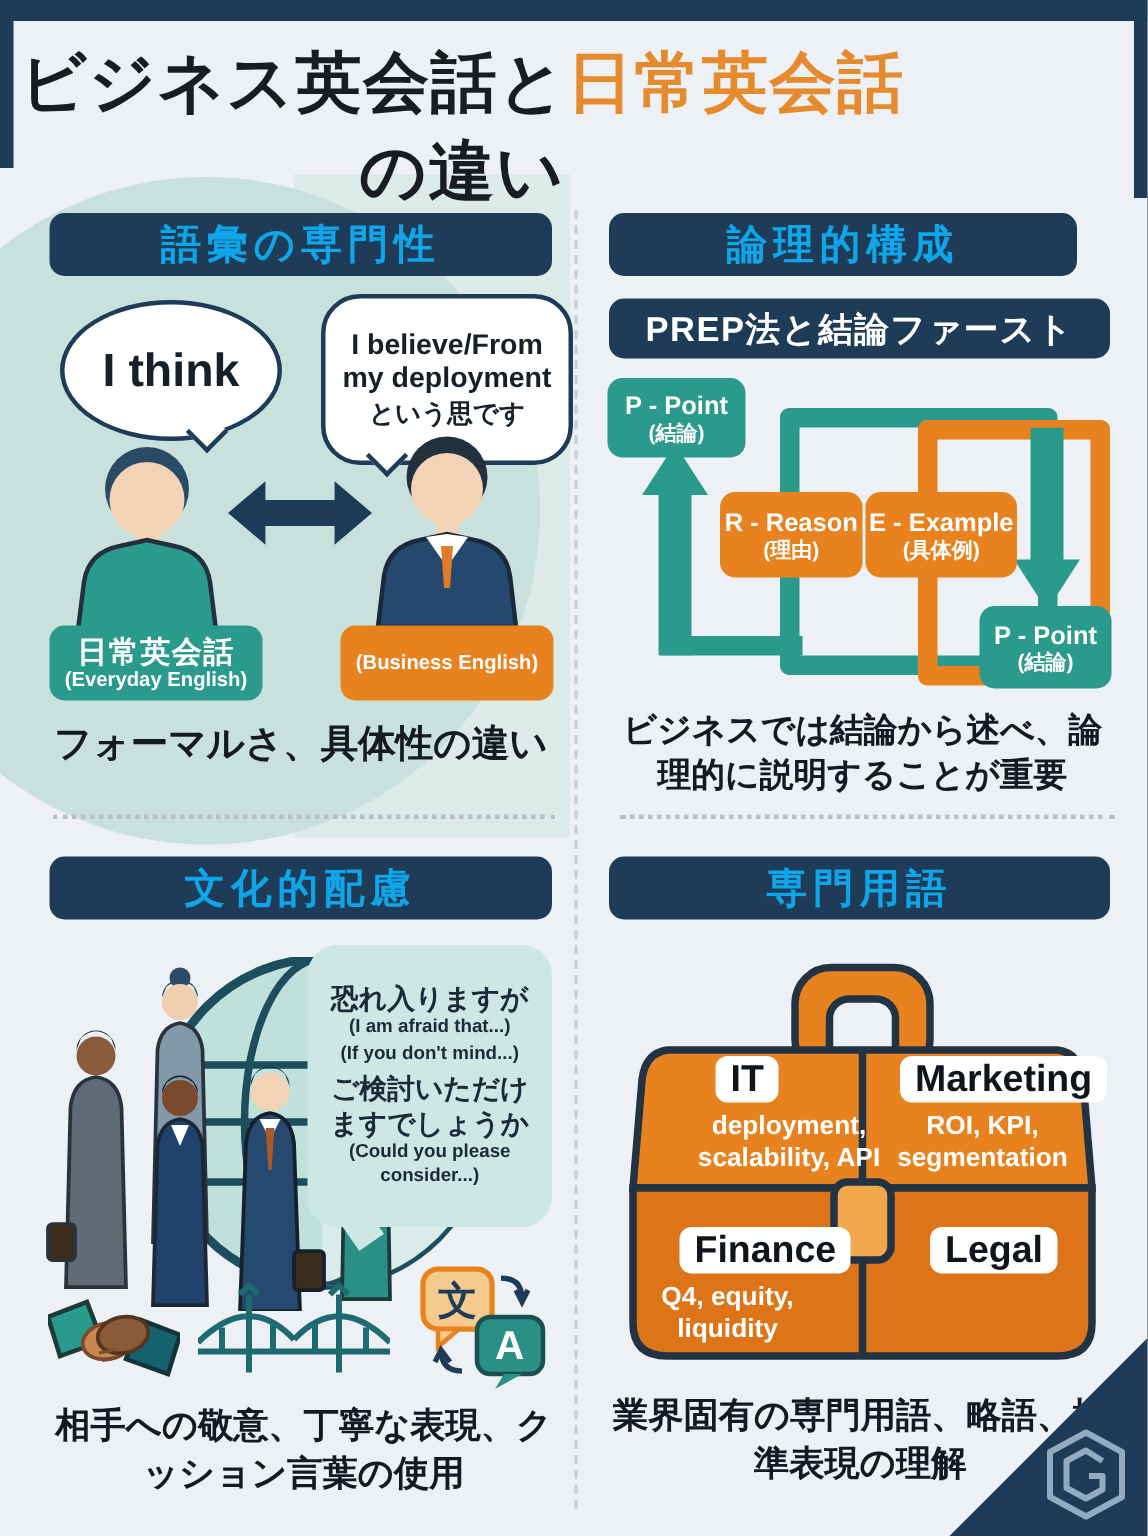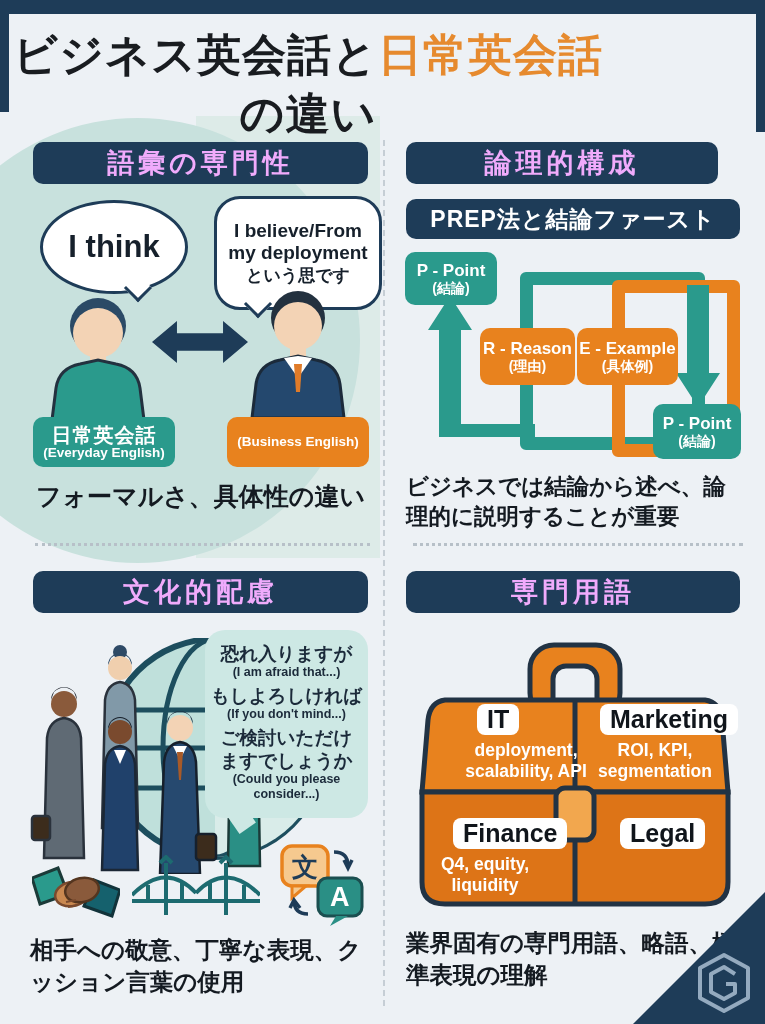--- a/index.html
+++ b/index.html
@@ -15,21 +15,21 @@
   .frame-right{position:absolute;right:0;top:0;width:9px;height:132px;background:#1e3c58;}
   
   .blob{position:absolute;left:-85px;top:118px;width:445px;height:445px;border-radius:50%;background:#c8e1dd;}
   .band{position:absolute;left:196px;top:116px;width:184px;height:442px;background:#ddebe8;}
   
   .title{position:absolute;left:0;top:26px;width:616px;text-align:center;
     font-size:44px;font-weight:800;letter-spacing:1px;color:#191c20;}
   .title .orange{color:#e68a2e;}
   
   .sec-header{position:absolute;height:42px;background:#1e3c58;border-radius:10px;
-    color:#f0abfc;font-size:27px;font-weight:800;letter-spacing:4px;
+    color:#0ea5e9;font-size:27px;font-weight:800;letter-spacing:4px;
     display:flex;align-items:center;justify-content:center;}
   .sub-header{position:absolute;height:40px;background:#1e3c58;border-radius:10px;
     color:#fff;font-size:23px;font-weight:800;letter-spacing:1px;
     display:flex;align-items:center;justify-content:center;}
   
   .vdash{position:absolute;left:383px;top:140px;height:866px;border-left:2px dashed #c6ced5;}
   .hdot{position:absolute;top:543px;border-top:3px dotted #b7c0c8;}
   
   .bubble{position:absolute;background:#fff;border:3px solid #1e3c58;
     display:flex;flex-direction:column;align-items:center;justify-content:center;
@@ -41,21 +41,21 @@
     border-right:3px solid #1e3c58;border-bottom:3px solid #1e3c58;transform:rotate(45deg);}
   
   .name-label{position:absolute;width:142px;height:50px;border-radius:10px;color:#fff;
     display:flex;flex-direction:column;align-items:center;justify-content:center;
     font-weight:800;line-height:1.1;}
   .name-label .jp{font-size:20px;letter-spacing:1px;}
   .name-label .en{font-size:13.5px;}
   .teal-bg{background:#2a9a8c;}
   .orange-bg{background:#e8821e;}
   
-  .caption{position:absolute;font-weight:800;color:#141a21;line-height:1.35;}
+  .caption{position:absolute;font-weight:800;color:#141a21;line-height:1.35;text-align:center;}
   
   .prep{position:absolute;left:400px;top:252px;width:345px;height:215px;}
   .loop{position:absolute;border-radius:6px;}
   .loop-teal{left:120px;top:20px;width:159px;height:152px;border:13px solid #2a9a8c;}
   .loop-orange{left:212px;top:28px;width:102px;height:151px;border:13px solid #e8821e;}
   .teal-bar{position:absolute;left:40px;top:172px;width:95px;height:13px;background:#2a9a8c;}
   .prep-box{position:absolute;border-radius:10px;color:#fff;font-weight:800;text-align:center;
     display:flex;flex-direction:column;align-items:center;justify-content:center;line-height:1.15;}
   .prep-box .l1{font-size:17px;}
   .prep-box .l2{font-size:14px;}
@@ -236,21 +236,20 @@
       <circle cx="216" cy="78" r="12" fill="#f3d6bd" stroke="none"></circle>
       <path d="M204,76 a12,12 0 0 1 24,0 l-2,-8 q-10,-9 -20,0 z" fill="#c0552c" stroke="none"></path>
       <path d="M200,228 L202,110 Q204,94 216,92 Q228,94 230,110 L232,228 Z" fill="#2a8f85"></path>
       <path d="M210,96 L216,108 L222,96 Z" fill="#fff" stroke="none"></path>
     </g>
   </svg>
 
   <div class="culture-bubble">
     <span class="jp">恐れ入りますが</span>
     <span class="en">(I am afraid that...)</span>
-    <span class="jp">もしよろしければ</span>
     <span class="en">(If you don't mind...)</span>
     <span class="jp" style="width:150px;">ご検討いただけますでしょうか</span>
     <span class="en">(Could you please consider...)</span>
   </div>
   <div class="culture-tail"></div>
 
   <svg class="abs" style="left:32px;top:860px;" width="88" height="62" viewBox="0 0 88 62">
     <path d="M0,18 L26,8 L36,34 L8,44 Z" fill="#2a9a8c" stroke="#1b3a38" stroke-width="3"></path>
     <path d="M88,30 L62,20 L52,46 L80,56 Z" fill="#15616d" stroke="#12333a" stroke-width="3"></path>
     <ellipse cx="40" cy="34" rx="17" ry="12" fill="#c98850" stroke="#7a4a2e" stroke-width="2.5" transform="rotate(-12 40 34)"></ellipse>

